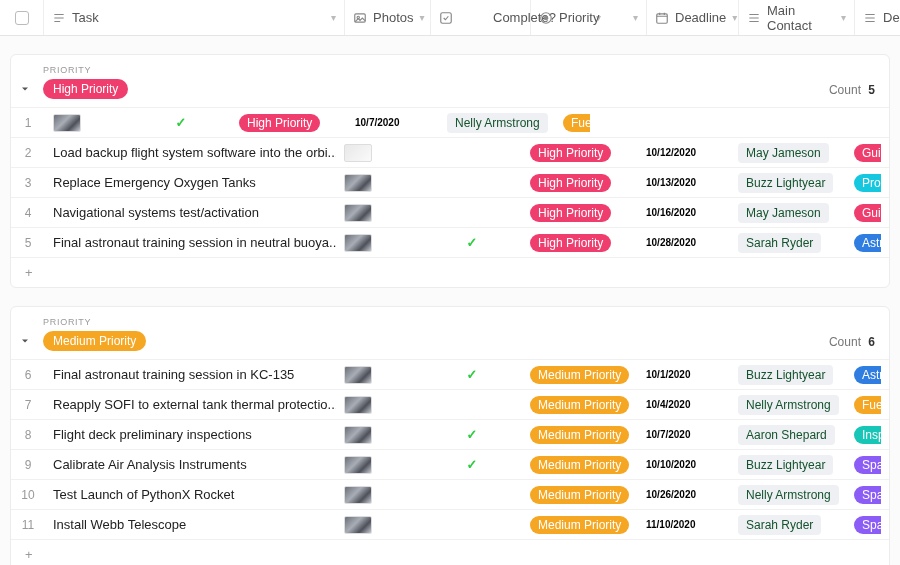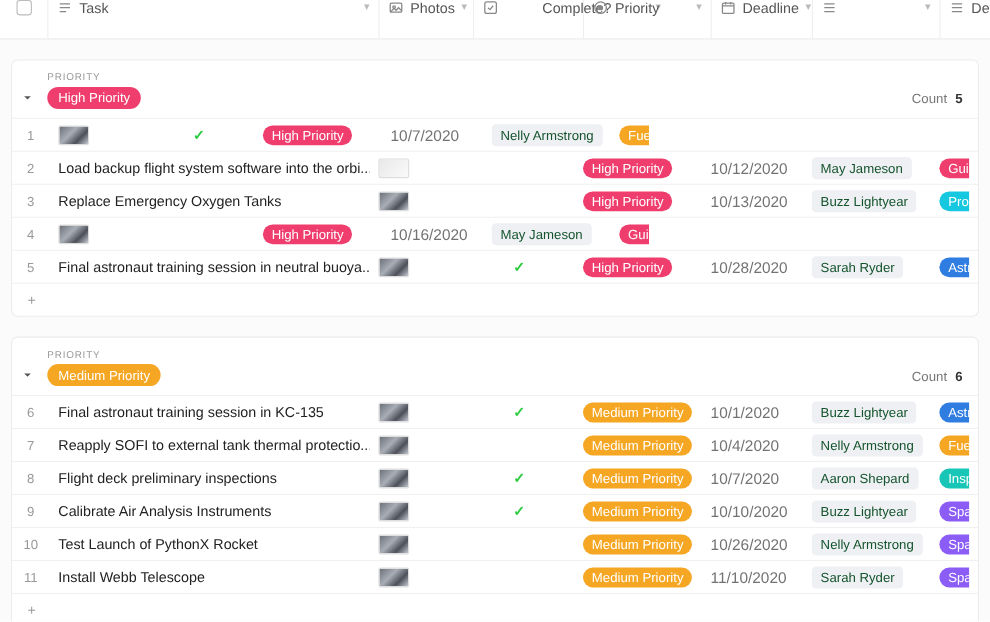--- a/index.html
+++ b/index.html
@@ -15,20 +15,21 @@
 
   .header-row {
     display: flex;
     height: 36px;
     border-bottom: 1px solid #e5e5e5;
     background: #fff;
     align-items: stretch;
   }
   .header-cell {
     display: flex;
+    align-items: center;
     padding: 0 8px;
     border-right: 1px solid #eee;
     color: #555;
     font-size: 13px;
     gap: 6px;
     position: relative;
   }
   .header-cell .drop {
     margin-left: auto;
     color: #bbb;
@@ -117,21 +118,21 @@
     align-items: center;
     border-top: 1px solid #f0f0f0;
   }
 
   .cell { display:flex; align-items:center; padding:0 8px; height:100%; }
   .cell-index { width: 34px; justify-content:center; color:#999; font-size:12px; }
   .cell-task { width: 291px; white-space:nowrap; overflow:hidden; text-overflow:ellipsis; color:#222; }
   .cell-photos { width: 86px; }
   .cell-complete { width: 100px; justify-content:center; }
   .cell-priority { width: 116px; }
-  .cell-deadline { width: 92px; color:#737373; font-size:14px; }
+  .cell-deadline { width: 92px; color:#000000; font-size:10px;font-weight:bold; }
   .cell-contact { width: 116px; white-space:nowrap; overflow:hidden; }
   .cell-dept { width: 35px; white-space:nowrap; overflow:hidden; }
 
   .thumb {
     width: 28px; height: 18px;
     border: 1px solid #ddd;
     border-radius: 2px;
     background: linear-gradient(135deg,#6a6f78 0%, #a8adb6 40%, #4d5059 70%, #c6cad2 100%);
     position:relative;
   }
@@ -237,20 +238,21 @@
     <span>Deadline</span>
     <span class="drop">▾</span>
   </div>
 
   <div class="header-cell head-contact">
     <span class="icon">
       <svg width="14" height="14" viewBox="0 0 24 24" fill="none" stroke="currentColor" stroke-width="2">
           <path d="M4 6h16M4 12h16M4 18h16"></path>
         </svg>
     </span>
+    <span>Main Contact</span>
     <span class="drop">▾</span>
   </div>
 
   <div class="header-cell head-dept" style="border-right:none">
     <span class="icon">
       <svg width="14" height="14" viewBox="0 0 24 24" fill="none" stroke="currentColor" stroke-width="2">
           <path d="M4 6h16M4 12h16M4 18h16"></path>
         </svg>
     </span>
     <span>Depa</span>
@@ -321,20 +323,21 @@
         <div class="cell cell-deadline">10/13/2020</div>
         <div class="cell cell-contact">
           <span class="contact-chip">Buzz Lightyear</span>
         </div>
         <div class="cell cell-dept">
           <span class="badge" style="background:#16c7e0">Procure</span>
         </div>
       </div>
       <div class="row">
         <div class="cell cell-index">4</div>
+        <div class="cell cell-task">Navigational systems test/activation</div>
         <div class="cell cell-photos">
           <span class="thumb"></span>
         </div>
         <div class="cell cell-complete"></div>
         <div class="cell cell-priority">
           <span class="badge" style="background:#ef3e6d">High Priority</span>
         </div>
         <div class="cell cell-deadline">10/16/2020</div>
         <div class="cell cell-contact">
           <span class="contact-chip">May Jameson</span>

